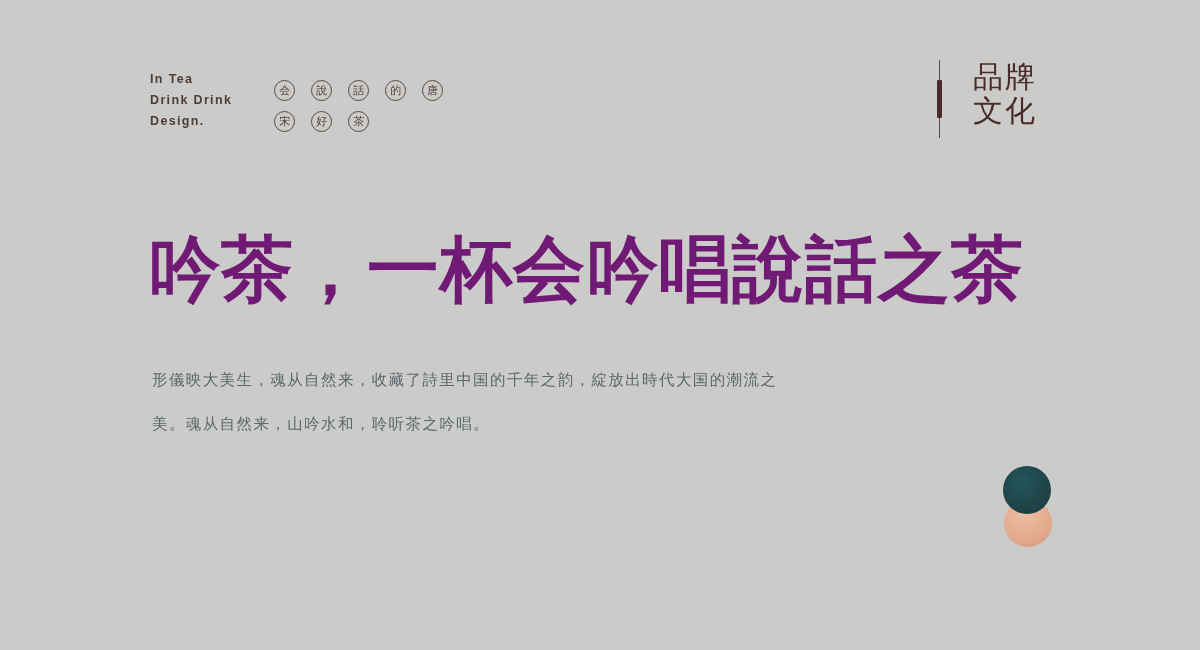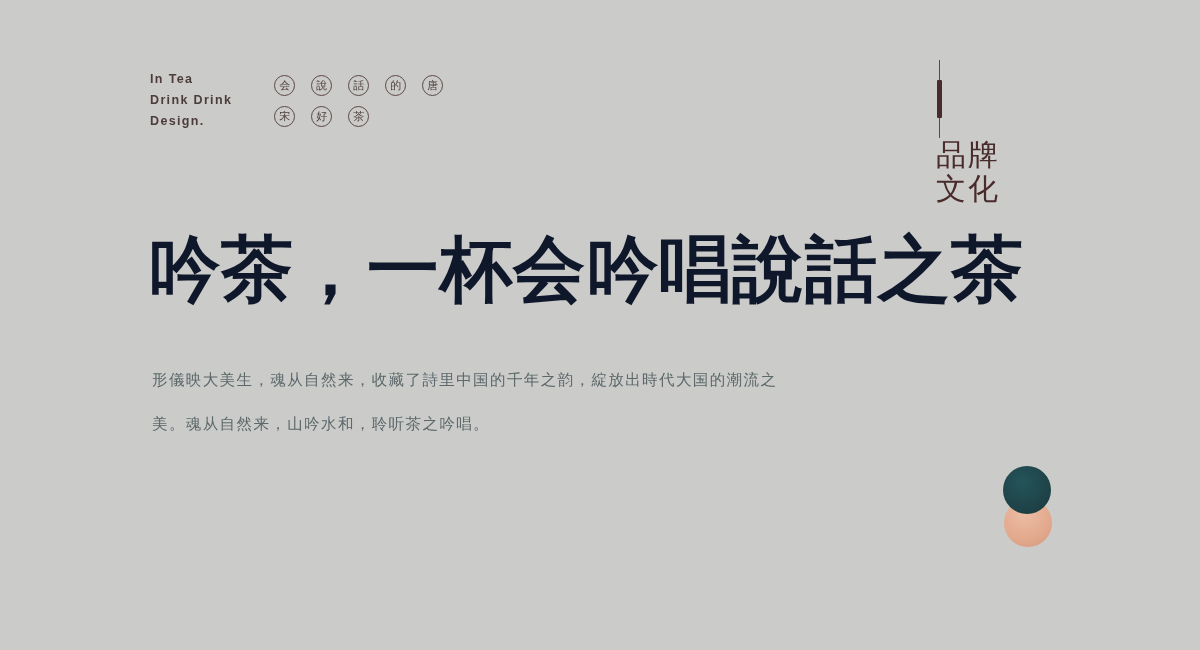--- a/index.html
+++ b/index.html
@@ -23,21 +23,21 @@
     height: 650px;
     background: #cbcbc9;
   }
 
   
   .header-left {
     position: absolute;
     left: 150px;
     top: 68px;
     display: flex;
-    align-items: center;
+    align-items: flex-end;
   }
 
   .wordmark {
     font-family: "Liberation Sans", sans-serif;
     color: #4c3c3c;
     font-size: 12.5px;
     font-weight: 600;
     line-height: 21px;
     letter-spacing: 1.35px;
     white-space: nowrap;
@@ -71,21 +71,20 @@
     overflow: hidden;
   }
 
   
   .header-right {
     position: absolute;
     left: 936px;
     top: 60px;
     display: flex;
     align-items: flex-start;
-    flex-direction: column;
   }
 
   .brush-mark {
     position: relative;
     width: 7px;
     height: 78px;
     margin-right: 30px;
   }
   .brush-mark .stem {
     position: absolute;
@@ -115,21 +114,21 @@
   }
 
   
   .headline {
     position: absolute;
     left: 148px;
     top: 226px;
     font-family: "DejaVu Serif", serif;
     font-size: 72px;
     line-height: 86px;
-    color: #0f172a;
+    color: #701a75;
     letter-spacing: 1px;
     white-space: nowrap;
   }
 
   
   .body-copy {
     position: absolute;
     left: 152px;
     top: 358px;
     width: 760px;

